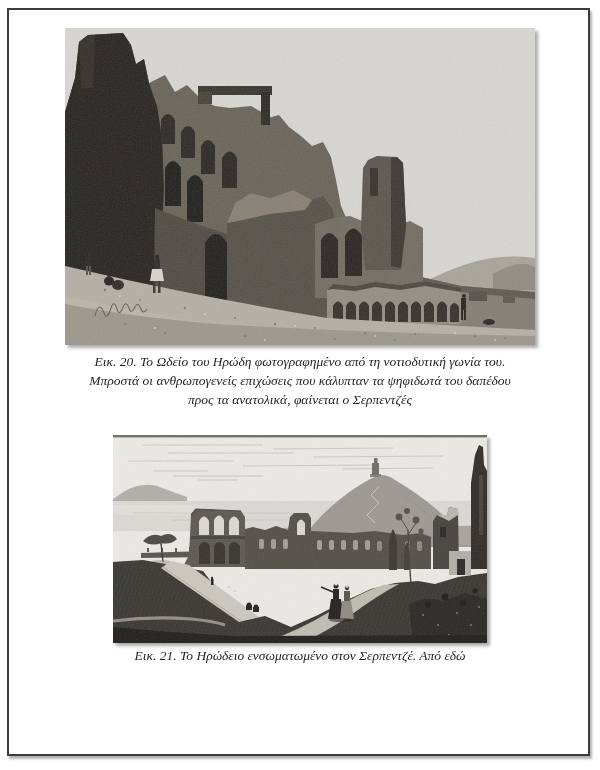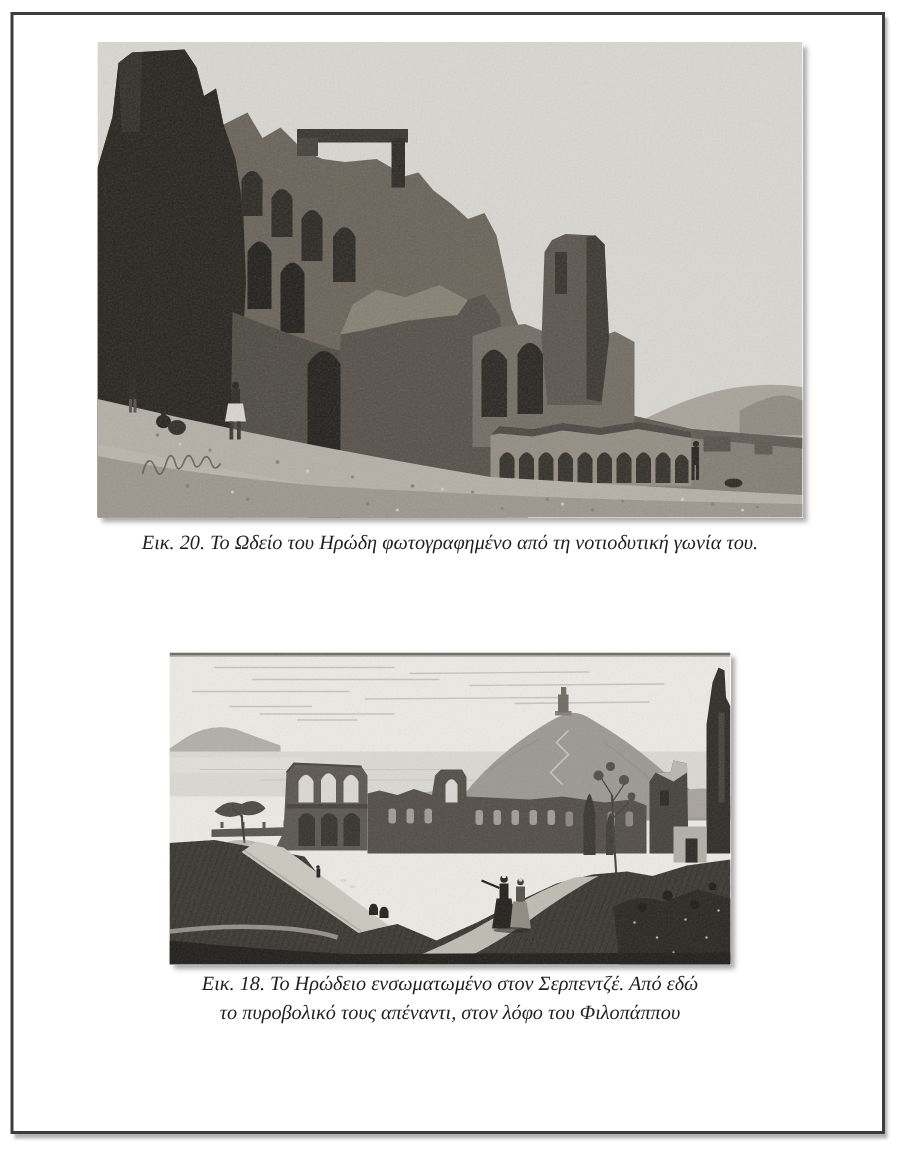--- a/index.html
+++ b/index.html
@@ -152,20 +152,22 @@
 
       <path d="M30,288 q4,-16 9,-3 q3,8 7,-5 q3,-9 6,1 q2,8 6,-2 q3,-7 6,1 q2,7 6,-1 q3,-6 6,2 q2,6 6,0" stroke="#54524c" stroke-width="1.1" fill="none" opacity="0.8"></path>
 
       <rect width="470" height="317" filter="url(#g1)" opacity="0.16"></rect>
     </svg>
   </div>
 
   <figure style="margin:0">
     <figcaption class="caption cap20">
       <div class="cap-line">Εικ. 20. Το Ωδείο του Ηρώδη φωτογραφημένο από τη νοτιοδυτική γωνία του.</div>
+      <div class="cap-line">Μπροστά οι ανθρωπογενείς επιχώσεις που κάλυπταν τα ψηφιδωτά του δαπέδου</div>
+      <div class="cap-line">προς τα ανατολικά, φαίνεται ο Σερπεντζές</div>
     </figcaption>
   </figure>
 
   <div class="fig-img img21">
     <svg viewBox="0 0 374 208" width="374" height="208">
       <defs>
         <filter id="g2" x="0%" y="0%" width="100%" height="100%">
           <feTurbulence type="fractalNoise" baseFrequency="0.85" numOctaves="2" stitchTiles="stitch"></feTurbulence>
           <feColorMatrix type="saturate" values="0"></feColorMatrix>
         </filter>
@@ -320,17 +322,16 @@
         <circle cx="234" cy="151.5" r="1.4" fill="#d8d5cd"></circle>
         <ellipse cx="228" cy="185" rx="12" ry="2" fill="#26241f" opacity="0.6"></ellipse>
       </g>
 
       <rect width="374" height="208" filter="url(#g2)" opacity="0.13"></rect>
     </svg>
   </div>
 
   <figure style="margin:0">
     <figcaption class="caption cap21">
-      <div class="cap-line">Εικ. 18. Το Ηρώδειο ενσωματωμένο στον Σερπεντζέ. Από εδώ</div>
-      <div class="cap-line">το πυροβολικό τους απέναντι, στον λόφο του Φιλοπάππου</div>
+      <div class="cap-line">Εικ. 21. Το Ηρώδειο ενσωματωμένο στον Σερπεντζέ. Από εδώ</div>
     </figcaption>
   </figure>
 </div>
 
 </body></html>

